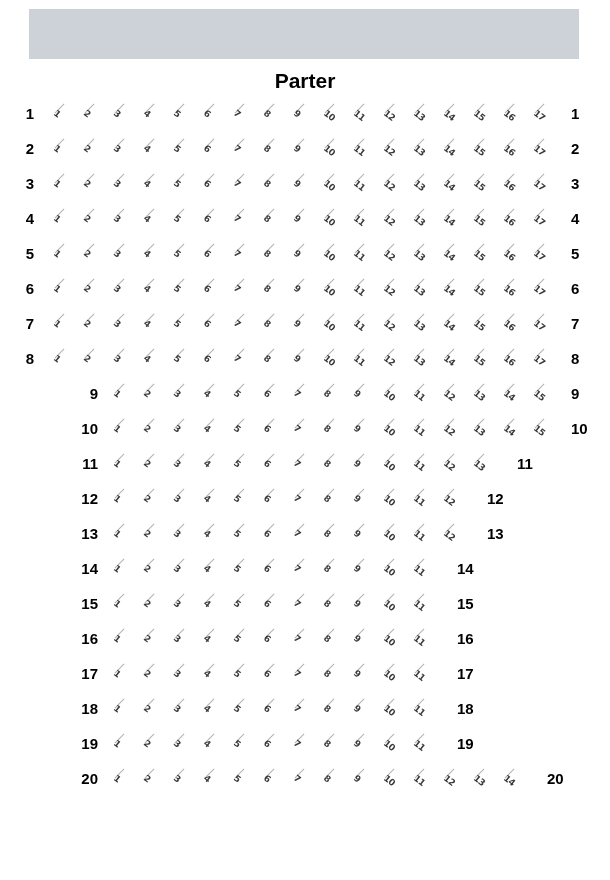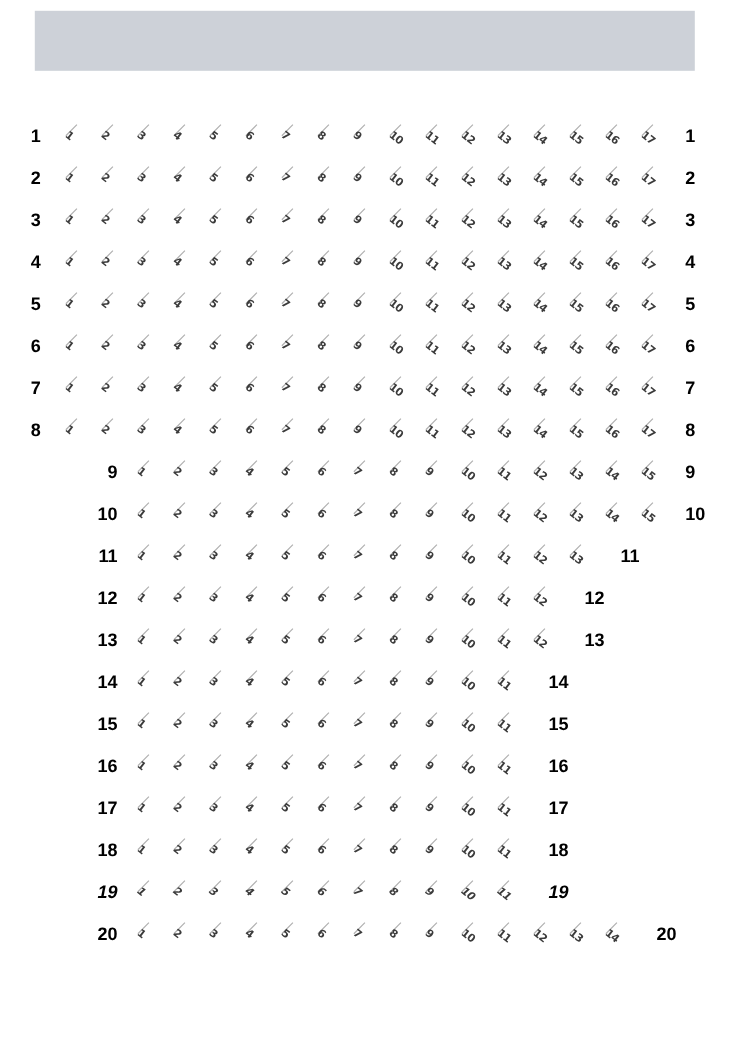--- a/index.html
+++ b/index.html
@@ -18,20 +18,21 @@
          transform:rotate(-45deg);}
   .n{position:absolute;left:7px;top:7px;font-family:"DejaVu Sans",sans-serif;
      font-size:9px;font-weight:bold;color:#3b3b3b;letter-spacing:-0.5px;
      transform-origin:0 0;transform:rotate(38deg);white-space:nowrap;}
 </style>
 </head>
 <body>
 
 <div id="page">
   <div id="stage" style="background: rgb(205, 209, 216);"></div>
+  <div id="title">Parter</div>
   <div id="seatmap">
       <div class="row" style="top: 96px;">
         <div class="lbl left" style="left: 4px;">1</div>
         <div class="seat" style="left: 51px;">
           <i class="slash" style="background: rgb(176, 176, 176);"></i>
           <span class="n" style="color: rgb(59, 59, 59);">1</span>
         </div>
         <div class="seat" style="left: 81px;">
           <i class="slash" style="background: rgb(176, 176, 176);"></i>
           <span class="n" style="color: rgb(59, 59, 59);">2</span>
@@ -1123,21 +1124,21 @@
         <div class="seat" style="left: 381px;">
           <i class="slash" style="background: rgb(176, 176, 176);"></i>
           <span class="n" style="color: rgb(59, 59, 59);">10</span>
         </div>
         <div class="seat" style="left: 411px;">
           <i class="slash" style="background: rgb(176, 176, 176);"></i>
           <span class="n" style="color: rgb(59, 59, 59);">11</span>
         </div>
         <div class="lbl right" style="left: 457px;">18</div>
       </div>
-      <div class="row" style="top: 726px; font-style: italic;">
+      <div class="row" style="top: 726px;">
         <div class="lbl left" style="left: 68px;">19</div>
         <div class="seat" style="left: 111px;">
           <i class="slash" style="background: rgb(176, 176, 176);"></i>
           <span class="n" style="color: rgb(59, 59, 59);">1</span>
         </div>
         <div class="seat" style="left: 141px;">
           <i class="slash" style="background: rgb(176, 176, 176);"></i>
           <span class="n" style="color: rgb(59, 59, 59);">2</span>
         </div>
         <div class="seat" style="left: 171px;">

